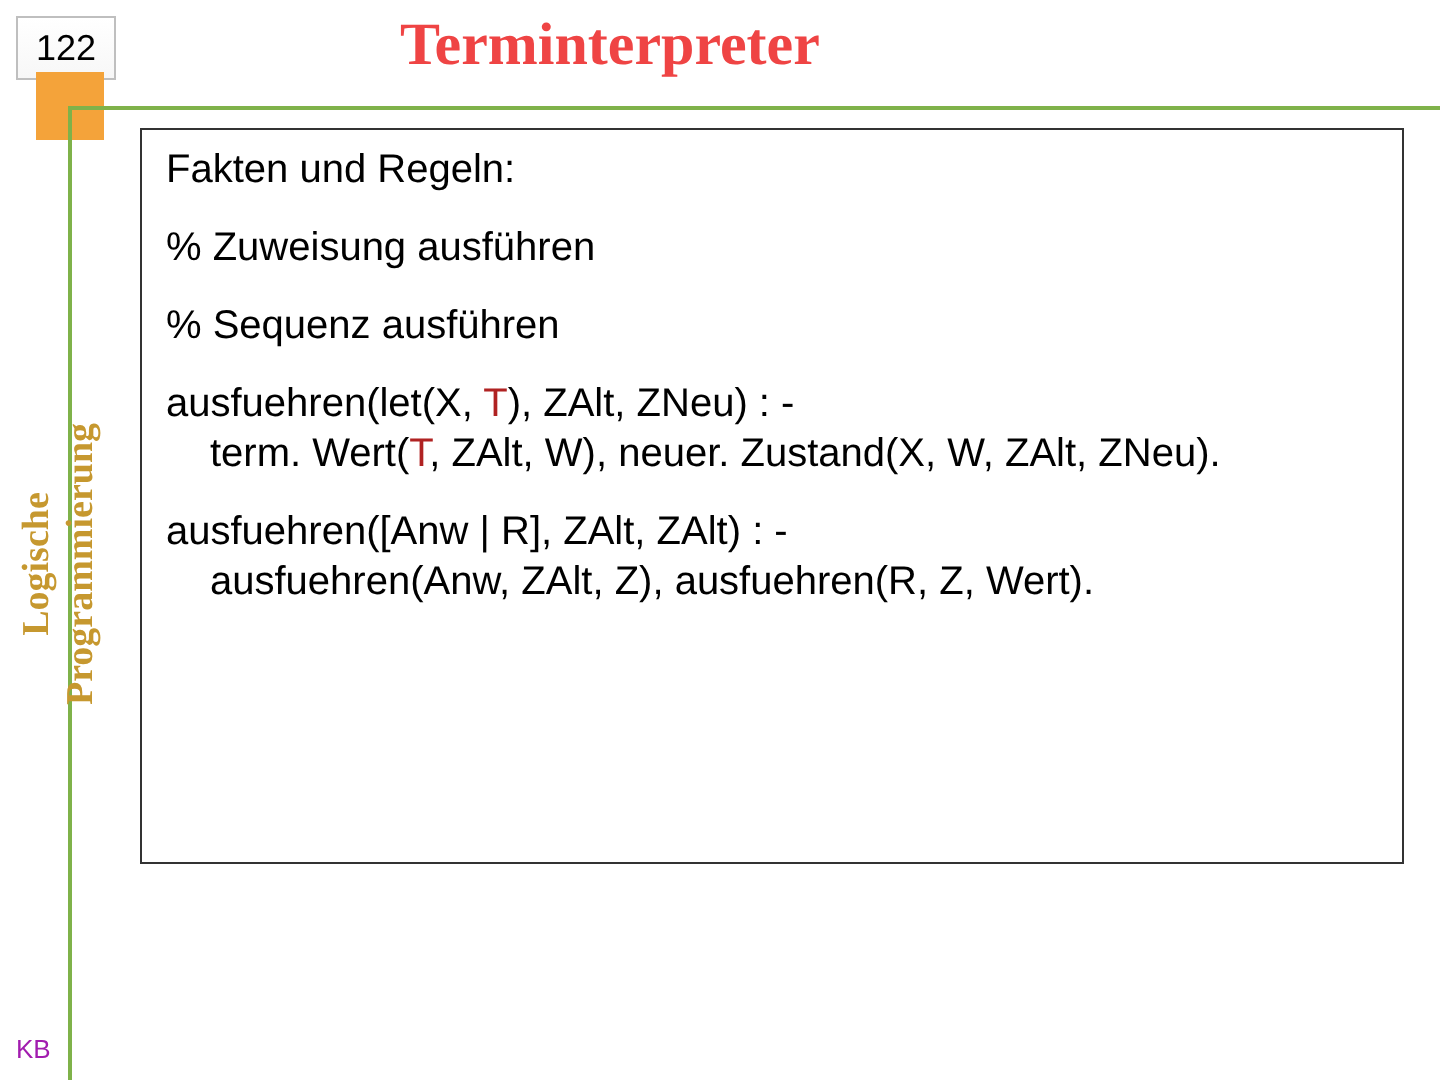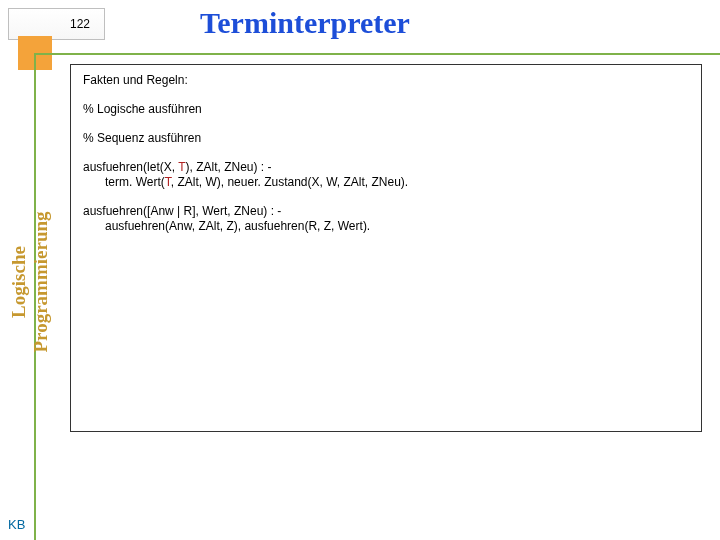--- a/index.html
+++ b/index.html
@@ -26,30 +26,29 @@
     position: absolute;
     top: 8px;
     left: 8px;
     width: 48px;
     height: 30px;
     background: linear-gradient(#fff, #f7f7f7);
     border: 1px solid #bfbfbf;
     display: flex;
     align-items: center;
     justify-content: center;
-    font-size: 12px;
+    font-size: 18px;
     color: #000;
-    padding-left: 47px;
   }
   .title {
     position: absolute;
     top: 6px;
     left: 200px;
     right: 20px;
-    color: #1d4ed8; 
+    color: #ef4444; 
     font-family: "Comic Sans MS", "Segoe Script", cursive;
     font-weight: 700;
     font-size: 30px;
   }
   
   .accent-square {
     position: absolute;
     left: 18px;
     top: 36px;
     width: 34px;
@@ -88,34 +87,34 @@
     font-weight: 700;
     font-size: 19px;
     z-index: 2;
   }
   
   .kb {
     position: absolute;
     left: 8px;
     bottom: 8px;
     font-size: 13px;
-    color: #0369a1;
+    color: #a21caf;
   }
   
   .content-box {
     position: absolute;
     top: 64px;
     left: 70px;
     right: 18px;
     bottom: 108px;
     border: 1px solid #333;
     background: #ffffff;
     padding: 8px 12px;
     box-sizing: border-box;
-    font-size: 12px;
+    font-size: 20px;
     line-height: 1.25;
     color: #000;
   }
   .content-box p {
     margin: 0 0 14px 0;
   }
   .indent {
     padding-left: 22px;
     display: block;
   }
@@ -136,32 +135,32 @@
 
   <div class="accent-square"></div>
   <div class="hline"></div>
   <div class="vline"></div>
 
   <div class="sidebar-label">Logische Programmierung</div>
 
   <div class="content-box">
     <p>Fakten und Regeln:</p>
 
-    <p>% Logische ausführen</p>
+    <p>% Zuweisung ausführen</p>
 
     <p>% Sequenz ausführen</p>
 
     <p>
       <span>ausfuehren(let(X, </span><span class="t-red">T</span><span>), ZAlt, ZNeu) : -</span>
       <span class="indent">
         <span>term. Wert(</span><span class="t-red">T</span><span>, ZAlt, W), neuer. Zustand(X, W, ZAlt, ZNeu).</span>
       </span>
     </p>
 
 
     <p>
-      <span>ausfuehren([Anw | R], Wert, ZNeu) : -</span>
+      <span>ausfuehren([Anw | R], ZAlt, ZAlt) : -</span>
       <span class="indent">ausfuehren(Anw, ZAlt, Z), ausfuehren(R, Z, Wert).</span>
     </p>
   </div>
 
   <div class="kb">KB</div>
 </div>
 
 </body></html>

